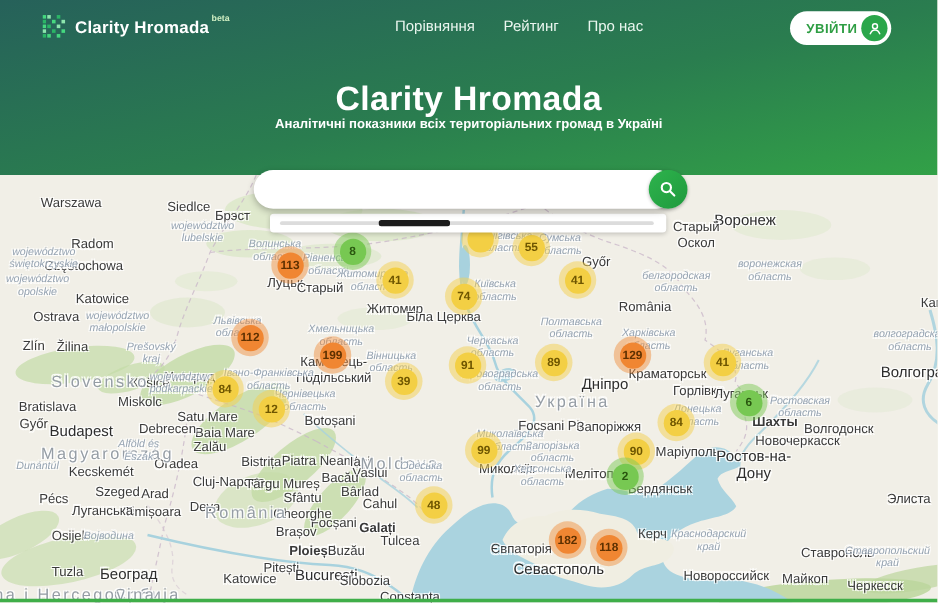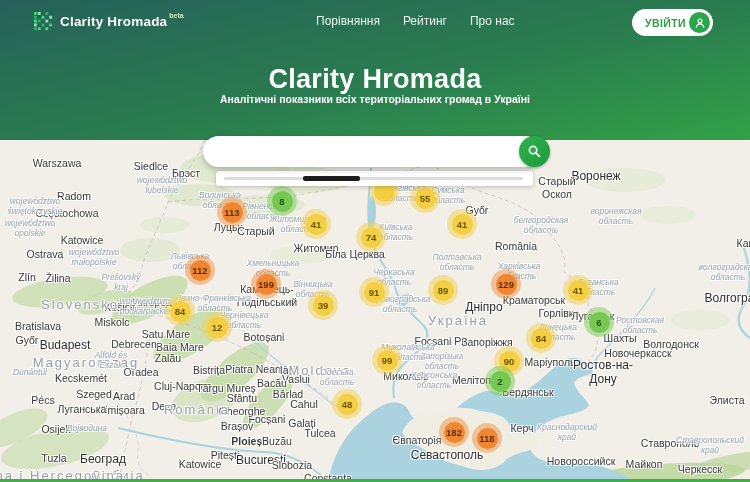--- a/index.html
+++ b/index.html
@@ -197,29 +197,29 @@
       <span class="lbl city" style="left: 84px; top: 394px;">Szeged</span>
       <span class="lbl city" style="left: 114px; top: 396px;">Arad</span>
       <span class="lbl city" style="left: 112px; top: 410px;">Timișoara</span>
       <span class="lbl city" style="left: 72px; top: 409px;">Луганська</span>
       <span class="lbl city" style="left: 33px; top: 400px;">Pécs</span>
       <span class="lbl city" style="left: 46px; top: 429px;">Osijek</span>
       <span class="lbl city" style="left: 44px; top: 458px;">Tuzla</span>
       <span class="lbl citylg" style="left: 93px; top: 459px;">Београд</span>
       <span class="lbl city" style="left: 17px; top: 340px;">Győr</span>
       <span class="lbl city" style="left: 28px; top: 326px;">Bratislava</span>
-      <span class="lbl city" style="left: 292px; top: 423px;">Galați</span>
+      <span class="lbl city" style="left: 292px; top: 423px; font-weight: bold;">Galați</span>
       <span class="lbl city" style="left: 294px; top: 404px;">Cahul</span>
       <span class="lbl city" style="left: 310px; top: 433px;">Tulcea</span>
       <span class="lbl city" style="left: 190px; top: 464px;">Katowice</span>
       <span class="lbl city" style="left: 215px; top: 455px;">Pitești</span>
       <span class="lbl citylg" style="left: 251px; top: 460px;">București</span>
       <span class="lbl city" style="left: 282px; top: 465px;">Slobozia</span>
       <span class="lbl city" style="left: 318px; top: 478px;">Constanța</span>
-      <span class="lbl city" style="left: 610px; top: 338px;">Шахты</span>
+      <span class="lbl city" style="left: 610px; top: 338px; font-weight: bold;">Шахты</span>
       <span class="lbl city" style="left: 628px; top: 353px;">Новочеркасск</span>
       <span class="lbl citylg" style="left: 593px; top: 372px;">Ростов-на-
 Дону</span>
       <span class="lbl city" style="left: 661px; top: 344px;">Волгодонск</span>
       <span class="lbl city" style="left: 717px; top: 400px;">Элиста</span>
       <span class="lbl city" style="left: 660px; top: 443px;">Ставрополь</span>
       <span class="lbl city" style="left: 634px; top: 464px;">Майкоп</span>
       <span class="lbl city" style="left: 690px; top: 469px;">Черкесск</span>
       <span class="lbl city" style="left: 571px; top: 461px;">Новороссийск</span>
       <span class="lbl citylg" style="left: 723px; top: 298px;">Волгоград</span>

